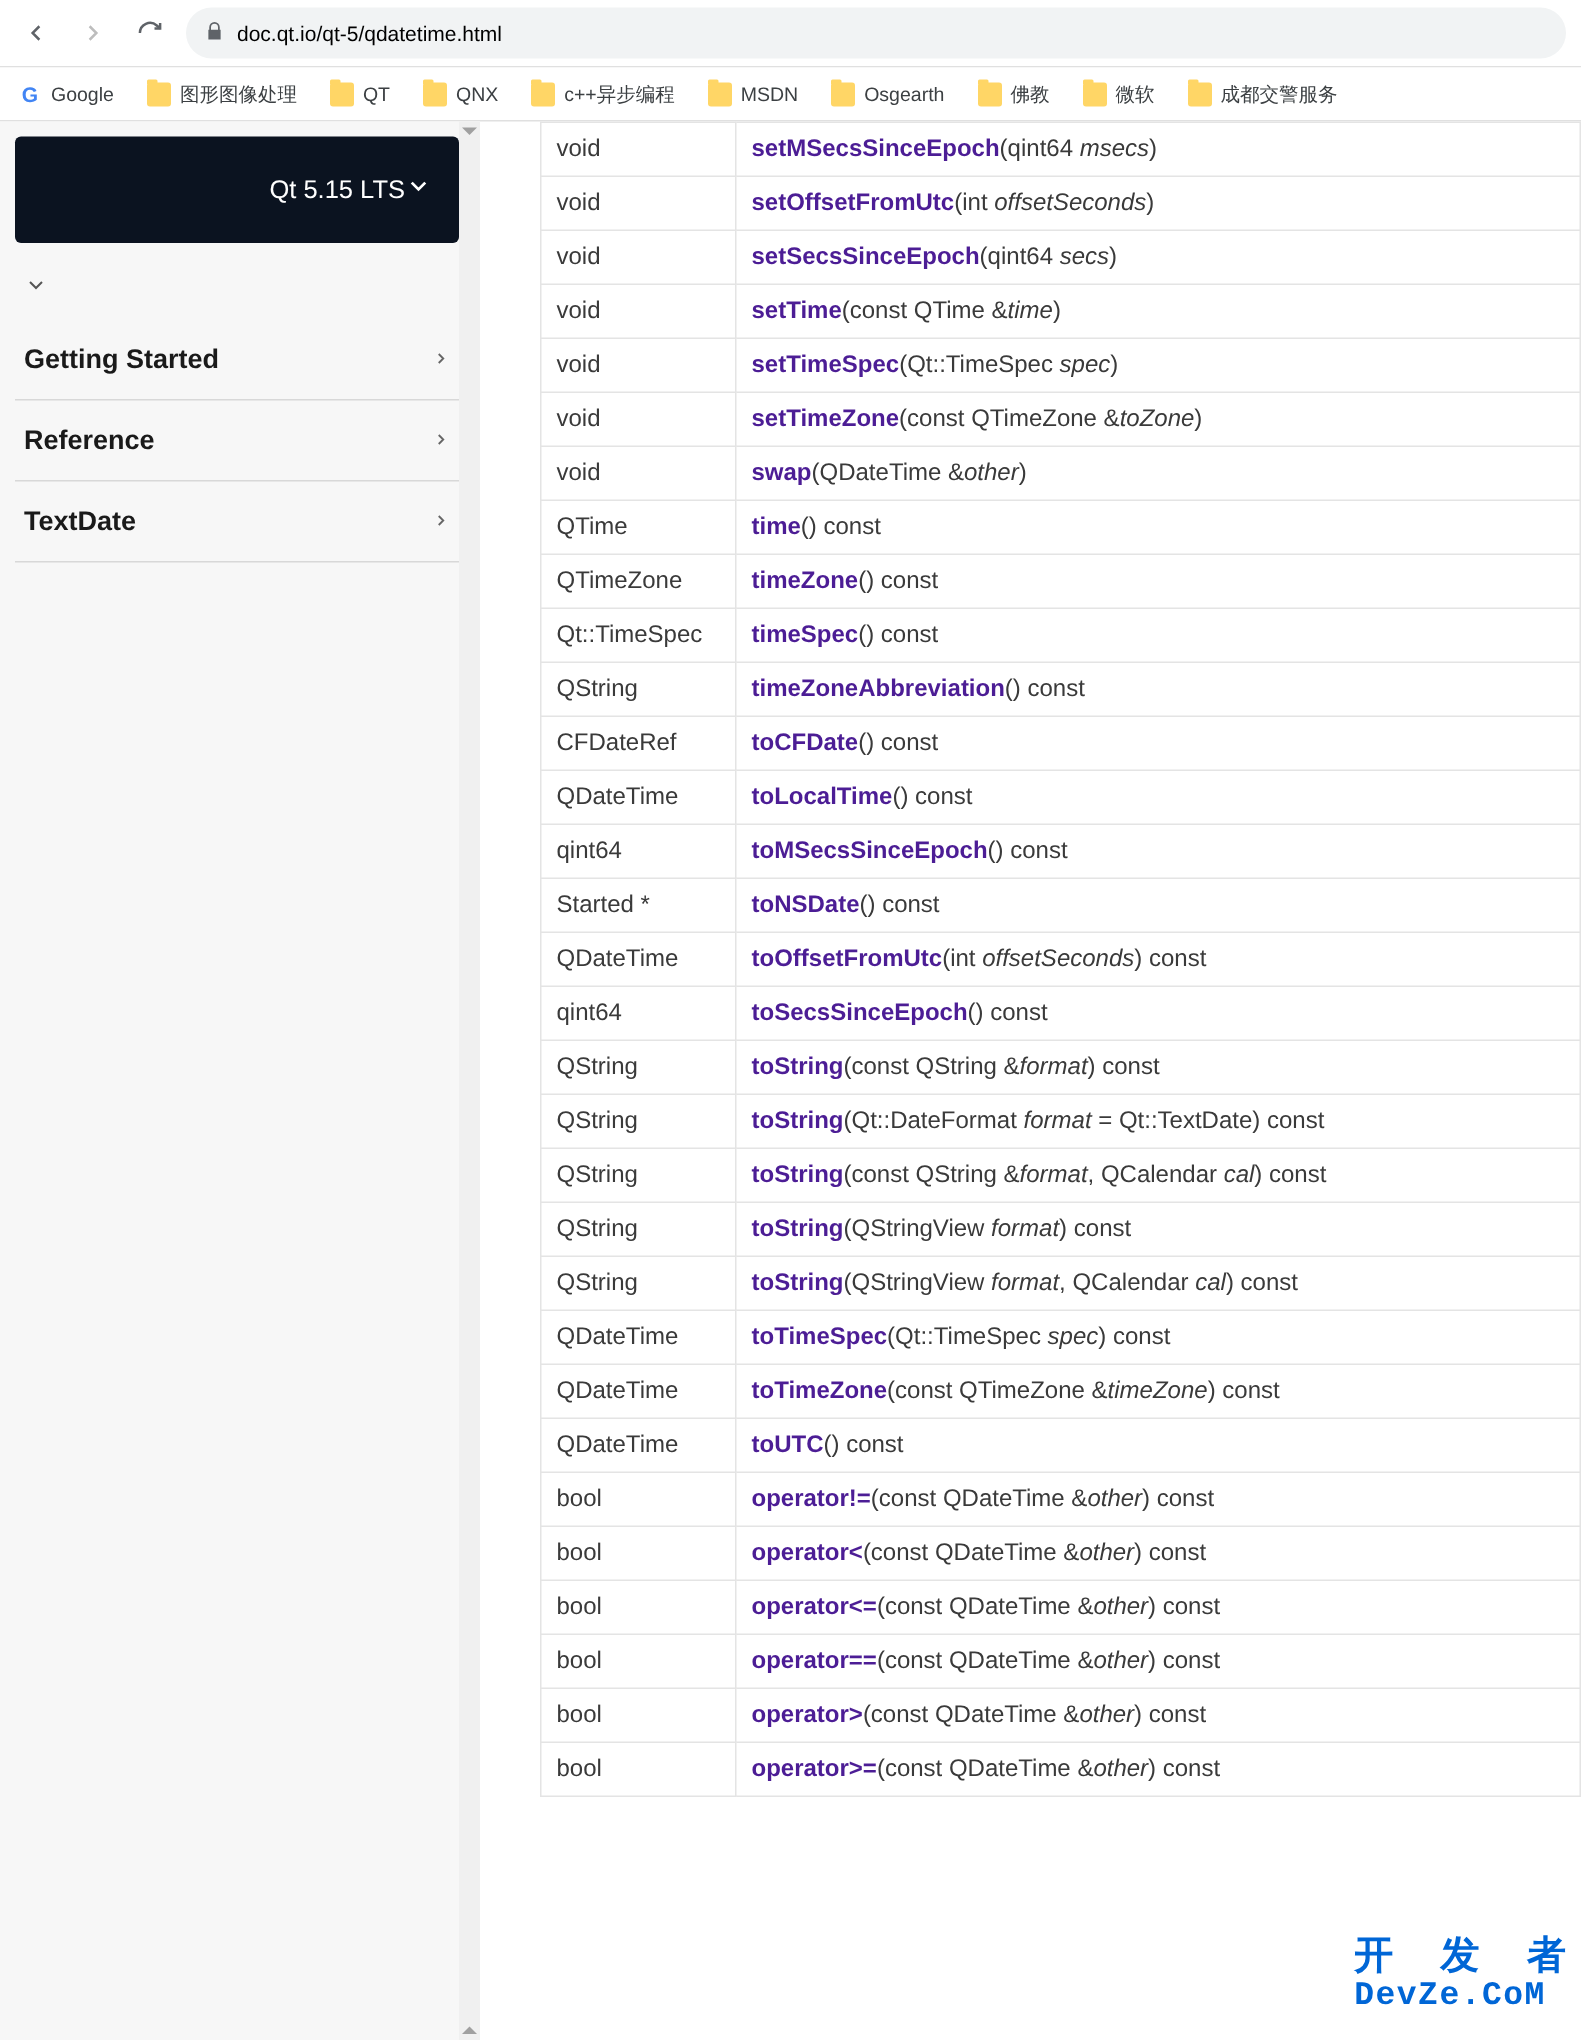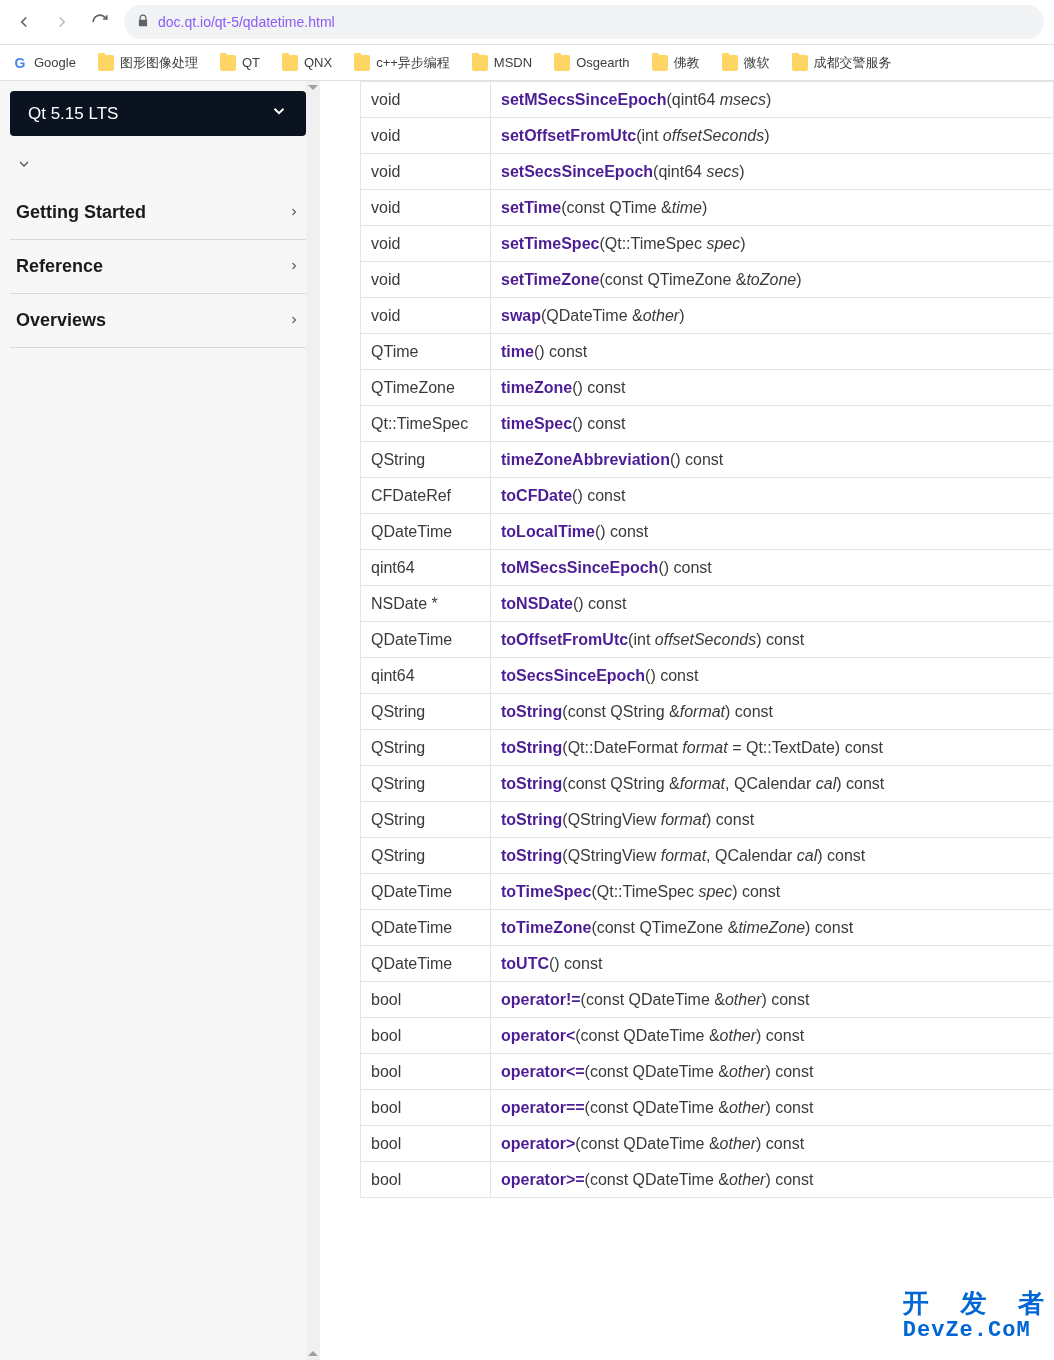--- a/index.html
+++ b/index.html
@@ -1,33 +1,33 @@
 <!DOCTYPE html>
 <html><head>
 <meta charset="utf-8">
 <style>
   * { margin:0; padding:0; box-sizing:border-box; }
   body { font-family: -apple-system, BlinkMacSystemFont, "Segoe UI", Arial, sans-serif; background:#fff; width:1054px; height:1360px; overflow:hidden; }
   .browser-bar { height:45px; background:#fff; display:flex; align-items:center; padding:0 10px; gap:10px; border-bottom:1px solid #e0e0e0; }
   .nav-btn { width:28px; height:28px; display:flex; align-items:center; justify-content:center; color:#5f6368; cursor:pointer; }
   .nav-btn.disabled { color:#bdbdbd; }
-  .url-bar { flex:1; display:flex; align-items:center; height:34px; background:#f1f3f4; border-radius:17px; padding:0 12px; gap:8px; color:#8b5cf6; font-size:14px; }
+  .url-bar { flex:1; display:flex; align-items:center; height:34px; background:#f1f3f4; border-radius:17px; padding:0 12px; gap:8px; color:#000000; font-size:14px; }
   .lock { color:#5f6368; }
   .bookmarks { height:36px; background:#fff; display:flex; align-items:center; padding:0 12px; gap:22px; border-bottom:1px solid #e0e0e0; font-size:13px; color:#3c4043; }
   .bm { display:flex; align-items:center; gap:6px; cursor:pointer; white-space:nowrap; }
   .folder-icon { width:16px; height:16px; background:#ffd666; border-radius:2px; position:relative; }
   .folder-icon::before { content:''; position:absolute; top:-2px; left:0; width:7px; height:3px; background:#ffd666; border-radius:1px 1px 0 0; }
   .g-icon { width:16px; height:16px; display:flex; align-items:center; justify-content:center; font-weight:bold; font-size:14px; }
   .main { display:flex; height:calc(100% - 81px); }
   .sidebar-wrap { width:320px; background:#f7f7f7; position:relative; }
   .sidebar-scroll { position:absolute; right:0; top:0; width:14px; height:100%; background:#f0f0f0; }
   .sidebar-scroll::before { content:''; position:absolute; top:4px; left:2px; right:2px; height:8px; border-top:5px solid #a0a0a0; border-left:5px solid transparent; border-right:5px solid transparent; width:0; margin:0 auto; }
   .sidebar-scroll::after { content:''; position:absolute; bottom:4px; left:2px; right:2px; height:8px; border-bottom:5px solid #a0a0a0; border-left:5px solid transparent; border-right:5px solid transparent; width:0; margin:0 auto; }
   .sidebar { padding:10px 14px 10px 10px; }
-  .version-sel { background:#0b1320; color:#fff; padding:11px 18px; border-radius:4px; font-size:17px; font-weight:500; display:flex; justify-content:space-between; align-items:center; margin-bottom:10px; cursor:pointer; }
+  .version-sel { background:#0b1320; color:#fff; padding:24px 18px; border-radius:4px; font-size:17px; font-weight:500; display:flex; justify-content:flex-end; align-items:center; margin-bottom:10px; cursor:pointer; }
   .chev { color:#fff; }
   .side-item { padding:16px 6px; font-size:18px; font-weight:700; color:#1a1a1a; display:flex; justify-content:space-between; align-items:center; border-bottom:1px solid #d8d8d8; cursor:pointer; }
   .side-item .arr { color:#666; font-size:14px; }
   .side-toggle { padding:10px 6px; cursor:pointer; color:#555; }
   .content { flex:1; padding:0 0 0 40px; overflow:hidden; }
   table { border-collapse:collapse; width:100%; table-layout:fixed; }
   td { border:1px solid #e4e4e4; padding:6px 10px; font-size:16px; color:#444; vertical-align:middle; height:36px; }
   td.ret { text-align:left; width:130px; color:#3a3a3a; }
   td.sig { color:#3a3a3a; }
   .fn { color:#4c1d95; font-weight:700; }
@@ -128,21 +128,21 @@
                 <path d="M9 6l6 6-6 6"></path>
               </svg></span>
           </div>
           <div class="side-item">
             <span>Reference</span>
             <span class="arr"><svg width="12" height="12" viewBox="0 0 24 24" fill="none" stroke="currentColor" stroke-width="2.5">
                 <path d="M9 6l6 6-6 6"></path>
               </svg></span>
           </div>
           <div class="side-item">
-            <span>Overviews</span>
+            <span>TextDate</span>
             <span class="arr"><svg width="12" height="12" viewBox="0 0 24 24" fill="none" stroke="currentColor" stroke-width="2.5">
                 <path d="M9 6l6 6-6 6"></path>
               </svg></span>
           </div>
         </div>
     </div>
     <div class="sidebar-scroll"></div>
   </div>
 
   <div class="content">
@@ -198,21 +198,21 @@
           </tr>
           <tr>
             <td class="ret">QDateTime</td>
             <td class="sig"><span class="fn">toLocalTime</span>() const</td>
           </tr>
           <tr>
             <td class="ret">qint64</td>
             <td class="sig"><span class="fn">toMSecsSinceEpoch</span>() const</td>
           </tr>
           <tr>
-            <td class="ret">NSDate *</td>
+            <td class="ret">Started *</td>
             <td class="sig"><span class="fn">toNSDate</span>() const</td>
           </tr>
           <tr>
             <td class="ret">QDateTime</td>
             <td class="sig"><span class="fn">toOffsetFromUtc</span>(int <span class="it">offsetSeconds</span>) const</td>
           </tr>
           <tr>
             <td class="ret">qint64</td>
             <td class="sig"><span class="fn">toSecsSinceEpoch</span>() const</td>
           </tr>

